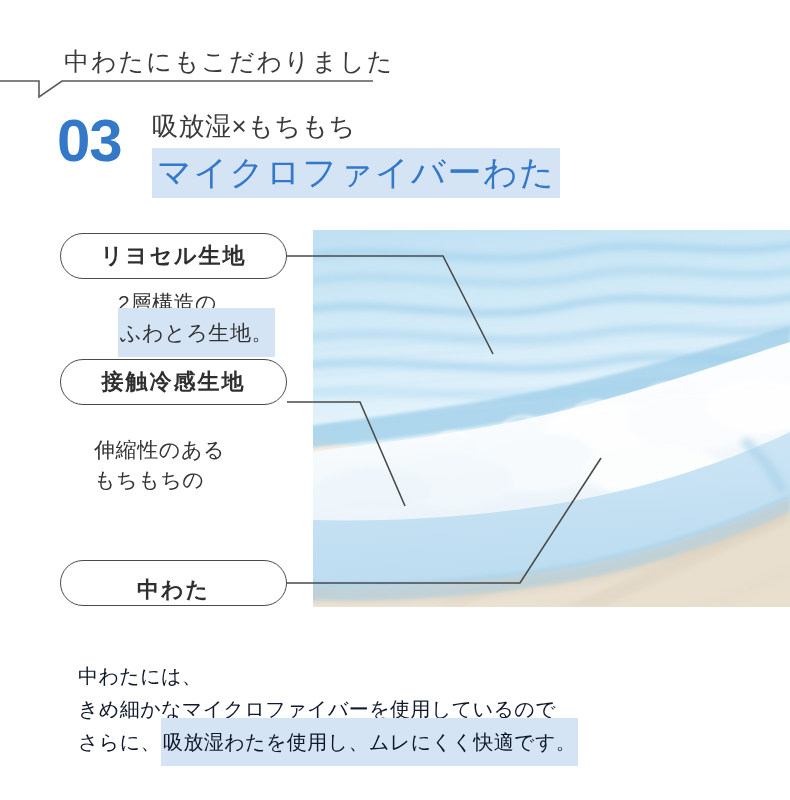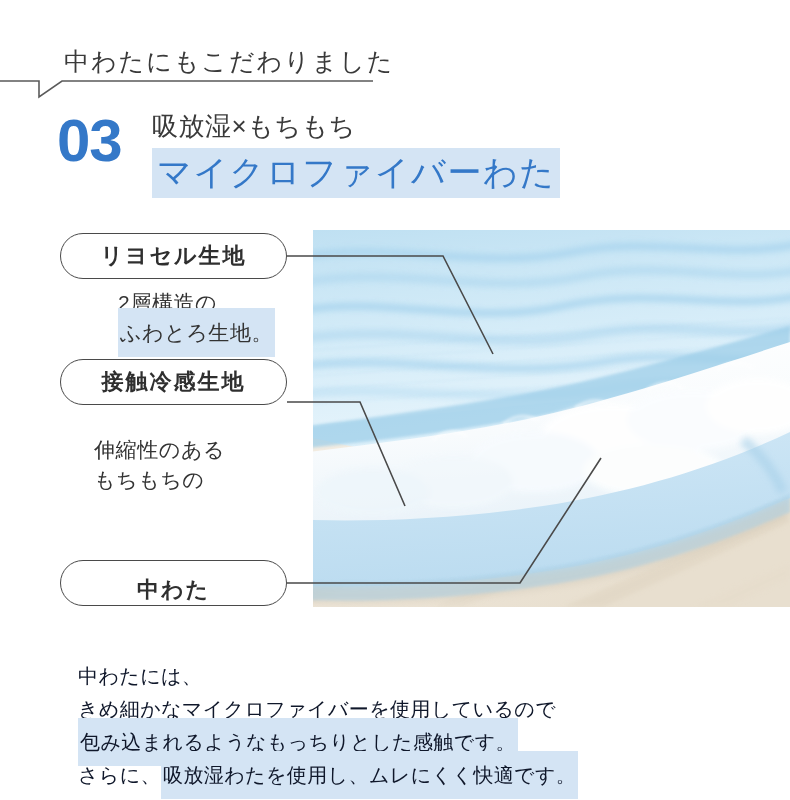--- a/index.html
+++ b/index.html
@@ -326,20 +326,17 @@
   </div>
 
   <div class="bottom-para">
     <span class="pline">
       <span>中わたには、</span>
     </span>
     <span class="pline">
       <span>きめ細かなマイクロファイバーを使用しているので</span>
     </span>
     <span class="pline">
-      <span class="hl">包み込まれるようなもっちりとした感触です。</span>
-    </span>
-    <span class="pline">
       <span>さらに、</span><span class="hl">吸放湿わたを使用し、ムレにくく快適です。</span>
     </span>
   </div>
 
 </div>
 
 </body></html>

